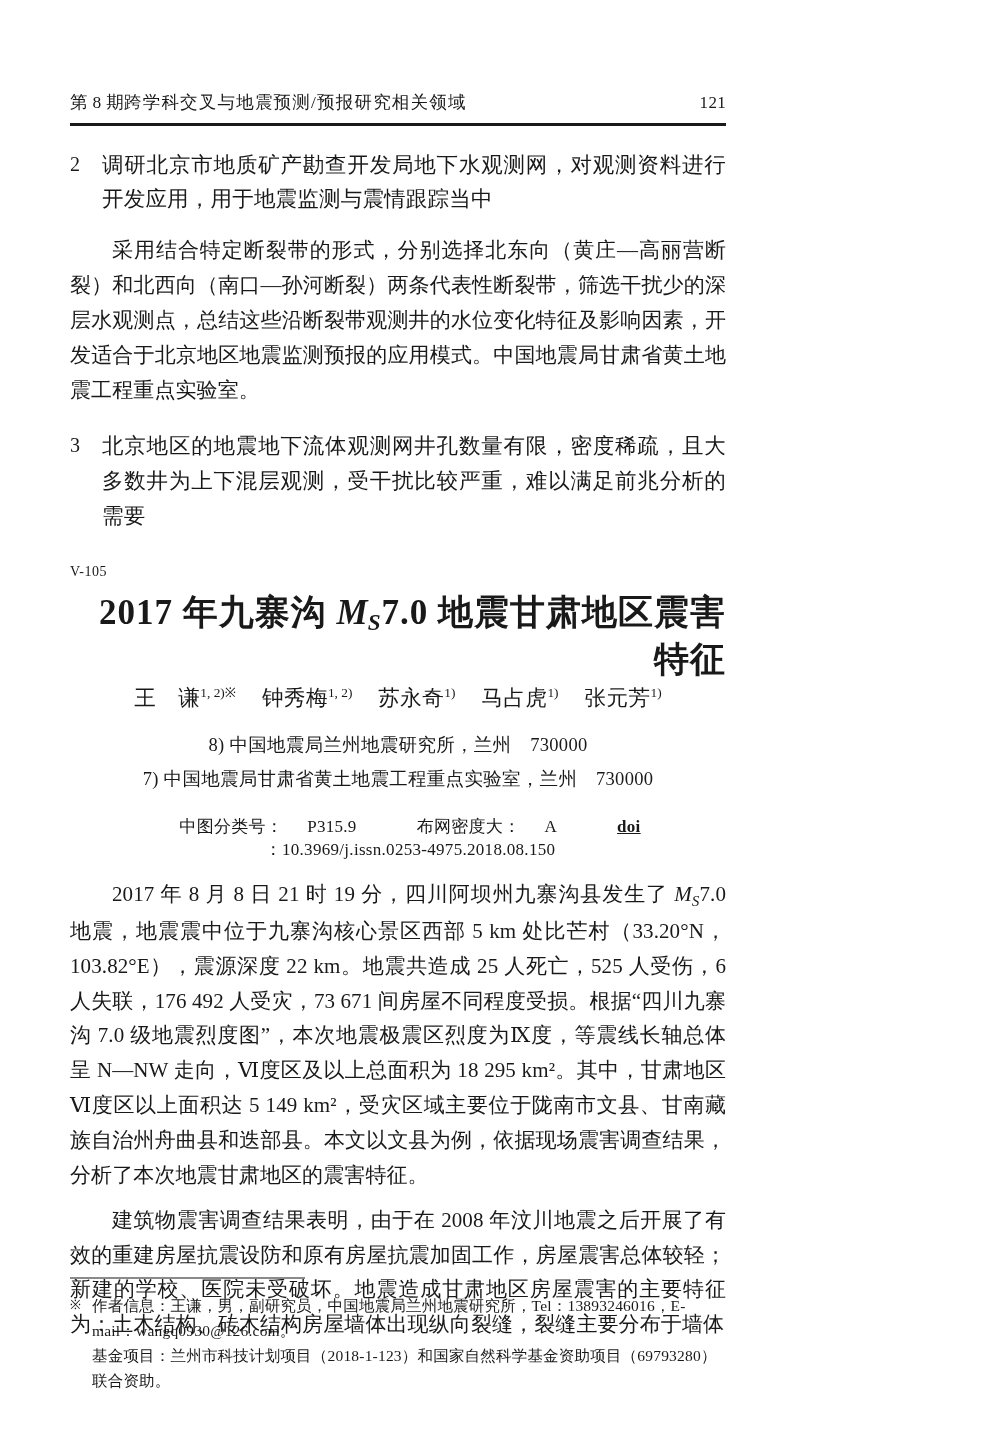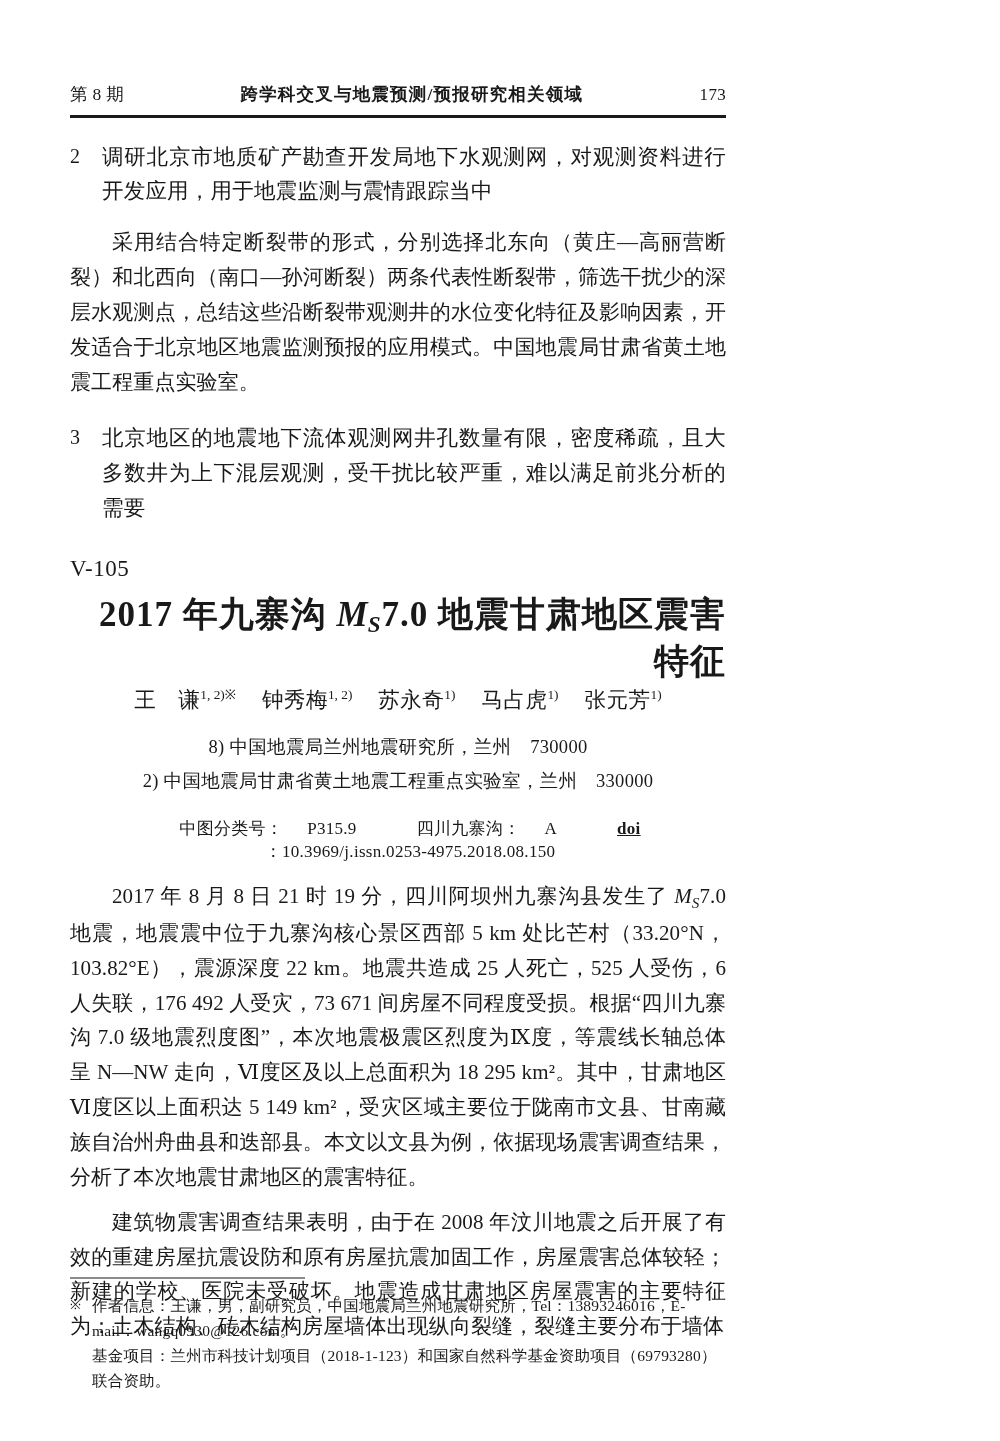--- a/index.html
+++ b/index.html
@@ -12,39 +12,37 @@
     height: 1441px;
     font-family: "Liberation Serif", "DejaVu Serif", serif;
     color: #191919;
     -webkit-font-smoothing: antialiased;
   }
   .page {
     position: relative;
     width: 796px;
     height: 1441px;
     box-sizing: border-box;
-    padding: 4px 70px;
+    padding: 12px 70px;
     overflow: hidden;
   }
 
   
   .runhead {
     display: flex;
     align-items: baseline;
     justify-content: space-between;
     padding-top: 78px;
     font-size: 17.5px;
     letter-spacing: 0.3px;
   }
   .runhead-left { flex: 0 0 auto; }
   .runhead-center {
     flex: 1 1 auto;
-    text-align: center;
     letter-spacing: 1.2px;
-    font-weight: bold;
   }
   .runhead-right { flex: 0 0 auto; font-size: 17px; }
   .runhead-rule {
     height: 2.5px;
     background: #1a1a1a;
     margin-top: 9px;
   }
 
   
   .numbered {
@@ -71,21 +69,21 @@
     text-align: justify;
     text-justify: inter-ideograph;
     text-indent: 2em;
     letter-spacing: 0.1px;
   }
   p.body.tight { margin-top: 10px; }
 
   
   .artnum {
     margin-top: 30px;
-    font-size: 23px;
+    font-size: 14px;
     letter-spacing: 0.5px;
   }
   .arttitle {
     margin-top: 10px;
     text-align: right;
     font-size: 35px;
     font-weight: bold;
     letter-spacing: 1px;
     line-height: 1.3;
   }
@@ -155,21 +153,21 @@
   .footline.second .mark { visibility: hidden; }
 </style>
 </head>
 <body>
 
 <div class="page">
 
   <div class="runhead">
     <div class="runhead-left">第 8 期</div>
     <div class="runhead-center">跨学科交叉与地震预测/预报研究相关领域</div>
-    <div class="runhead-right">173</div>
+    <div class="runhead-right">121</div>
   </div>
   <div class="runhead-rule"></div>
 
   <div class="numbered">
     <div class="num">2</div>
     <div class="txt">调研北京市地质矿产勘查开发局地下水观测网，对观测资料进行开发应用，用于地震监测与震情跟踪当中</div>
   </div>
   <p class="body">采用结合特定断裂带的形式，分别选择北东向（黄庄—高丽营断裂）和北西向（南口—孙河断裂）两条代表性断裂带，筛选干扰少的深层水观测点，总结这些沿断裂带观测井的水位变化特征及影响因素，开发适合于北京地区地震监测预报的应用模式。中国地震局甘肃省黄土地震工程重点实验室。</p>
 
   <div class="numbered">
@@ -182,25 +180,25 @@
   <div class="arttitle">
     <span>2017 年九寨沟 </span><span class="mital">M</span><span class="sub">S</span><span>7.0 地震甘肃地区震害特征</span>
   </div>
 
   <div class="authors">
     <span class="au"><span>王　谦</span><span class="sup">1, 2)※</span></span><span class="au"><span>钟秀梅</span><span class="sup">1, 2)</span></span><span class="au"><span>苏永奇</span><span class="sup">1)</span></span><span class="au"><span>马占虎</span><span class="sup">1)</span></span><span class="au"><span>张元芳</span><span class="sup">1)</span></span>
   </div>
 
   <div class="affil">
     <div>8) 中国地震局兰州地震研究所，兰州　730000</div>
-    <div>2) 中国地震局甘肃省黄土地震工程重点实验室，兰州　330000</div>
+    <div>7) 中国地震局甘肃省黄土地震工程重点实验室，兰州　730000</div>
   </div>
 
   <div class="clsline">
-    <span class="seg">中图分类号：</span><span class="seg">P315.9</span><span class="gap"></span><span class="seg">四川九寨沟：</span><span class="seg">A</span><span class="gap"></span><b class="seg">doi</b><span class="seg">：10.3969/j.issn.0253-4975.2018.08.150</span>
+    <span class="seg">中图分类号：</span><span class="seg">P315.9</span><span class="gap"></span><span class="seg">布网密度大：</span><span class="seg">A</span><span class="gap"></span><b class="seg">doi</b><span class="seg">：10.3969/j.issn.0253-4975.2018.08.150</span>
   </div>
 
   <p class="body">2017 年 8 月 8 日 21 时 19 分，四川阿坝州九寨沟县发生了 <span style="font-style: italic;">M</span><sub style="font-style: italic; font-size: 0.72em;">S</sub>7.0 地震，地震震中位于九寨沟核心景区西部 5 km 处比芒村（33.20°N，103.82°E），震源深度 22 km。地震共造成 25 人死亡，525 人受伤，6 人失联，176 492 人受灾，73 671 间房屋不同程度受损。根据“四川九寨沟 7.0 级地震烈度图”，本次地震极震区烈度为Ⅸ度，等震线长轴总体呈 N—NW 走向，Ⅵ度区及以上总面积为 18 295 km²。其中，甘肃地区Ⅵ度区以上面积达 5 149 km²，受灾区域主要位于陇南市文县、甘南藏族自治州舟曲县和迭部县。本文以文县为例，依据现场震害调查结果，分析了本次地震甘肃地区的震害特征。</p>
   <p class="body tight">建筑物震害调查结果表明，由于在 2008 年汶川地震之后开展了有效的重建房屋抗震设防和原有房屋抗震加固工作，房屋震害总体较轻；新建的学校、医院未受破坏。地震造成甘肃地区房屋震害的主要特征为：土木结构、砖木结构房屋墙体出现纵向裂缝，裂缝主要分布于墙体</p>
 
   <div class="footnote-wrap">
     <div class="foot-rule"></div>
     <div class="footline">
       <div class="mark">※</div>
       <div class="ftxt">作者信息：王谦，男，副研究员，中国地震局兰州地震研究所，Tel：13893246016，E-mail：wangq0930@126.com。</div>

